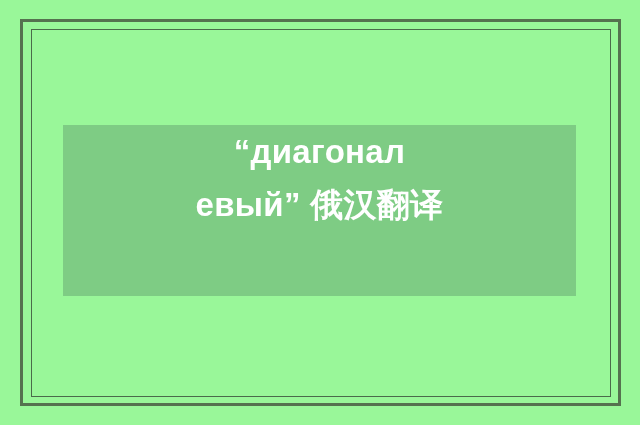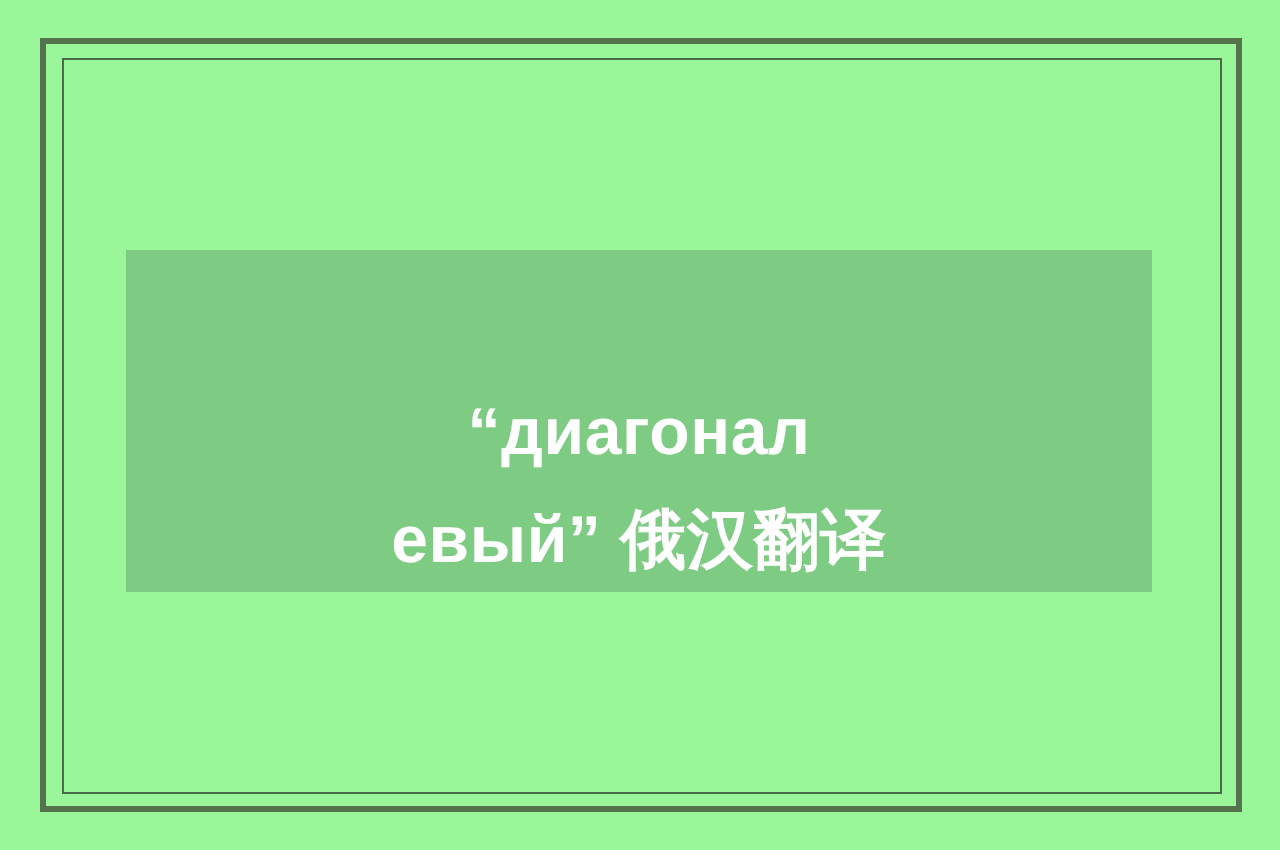--- a/index.html
+++ b/index.html
@@ -47,21 +47,21 @@
 
   
   #content-panel {
     position: absolute;
     left: 63px;
     top: 125px;
     width: 513px;
     height: 171px;
     background: #7ecc84;
     display: flex;
-    align-items: flex-end;
+    align-items: flex-start;
     justify-content: center;
     box-sizing: border-box;
   }
 
   #headline {
     width: 100%;
     margin: 0;
     padding: 0 40px;
     box-sizing: border-box;
     text-align: center;

